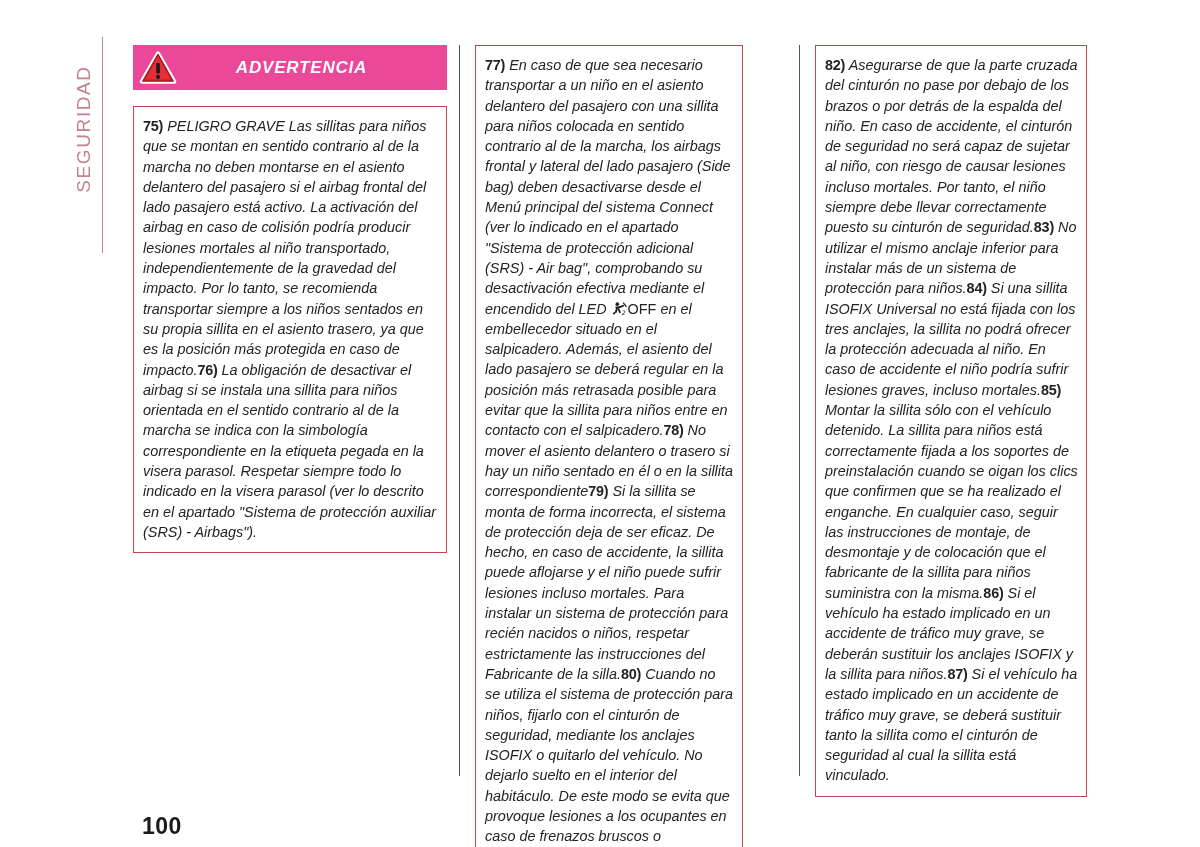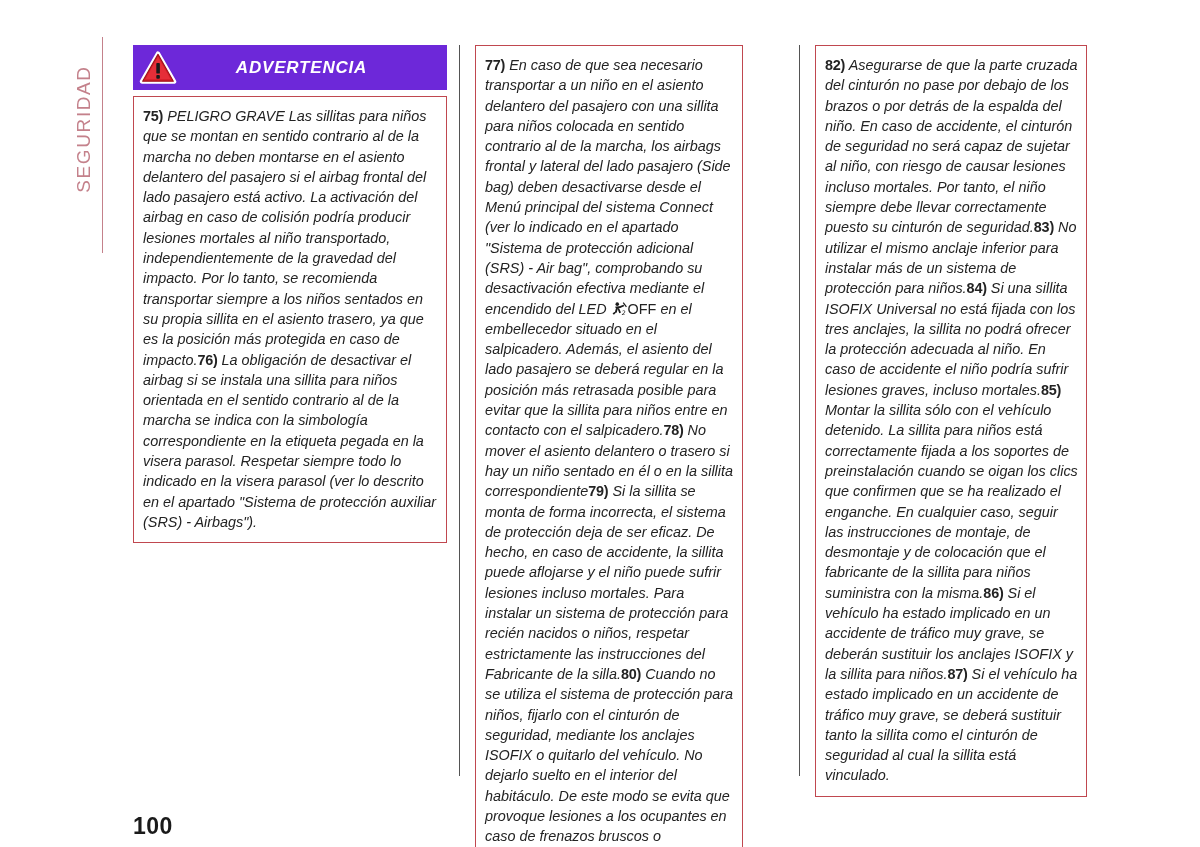--- a/index.html
+++ b/index.html
@@ -49,21 +49,21 @@
     right: 0px;
     top: 2px;
     width: 1px;
     height: 216px;
     background: #c4818b;
   }
 
   
   #page-number {
     position: absolute;
-    left: 133px;
+    left: 142px;
     top: 813px;
     font-family: "Liberation Sans", sans-serif;
     font-weight: bold;
     font-size: 23px;
     color: #1a1a1a;
     letter-spacing: 0.5px;
   }
 
   
   .col-divider {
@@ -80,21 +80,21 @@
     top: 45px;
   }
   #col-left   { left: 133px; width: 314px; }
   #col-mid    { left: 475px; width: 268px; }
   #col-right  { left: 815px; width: 272px; }
 
   
   #warning-header {
     position: relative;
     height: 45px;
-    background: #6d28d9;
+    background: #ec4899;
     display: flex;
     align-items: center;
     box-sizing: border-box;
     padding-left: 6px;
     gap: 13px;
   }
   #warning-header .warn-icon {
     width: 38px;
     height: 34px;
     flex: 0 0 auto;
@@ -111,21 +111,21 @@
     color: #ffffff;
     padding-right: 34px;
   }
 
   
   .note-box {
     border: 1px solid #c0474f;
     box-sizing: border-box;
     padding: 9px 8px 10px 9px;
   }
-  #box-left { margin-top: 6px; }
+  #box-left { margin-top: 16px; }
 
   
   .note-box p {
     margin: 0;
     font-family: "Liberation Sans", sans-serif;
     font-style: italic;
     font-size: 14.4px;
     line-height: 20.3px;
     color: #232323;
     text-align: left;

